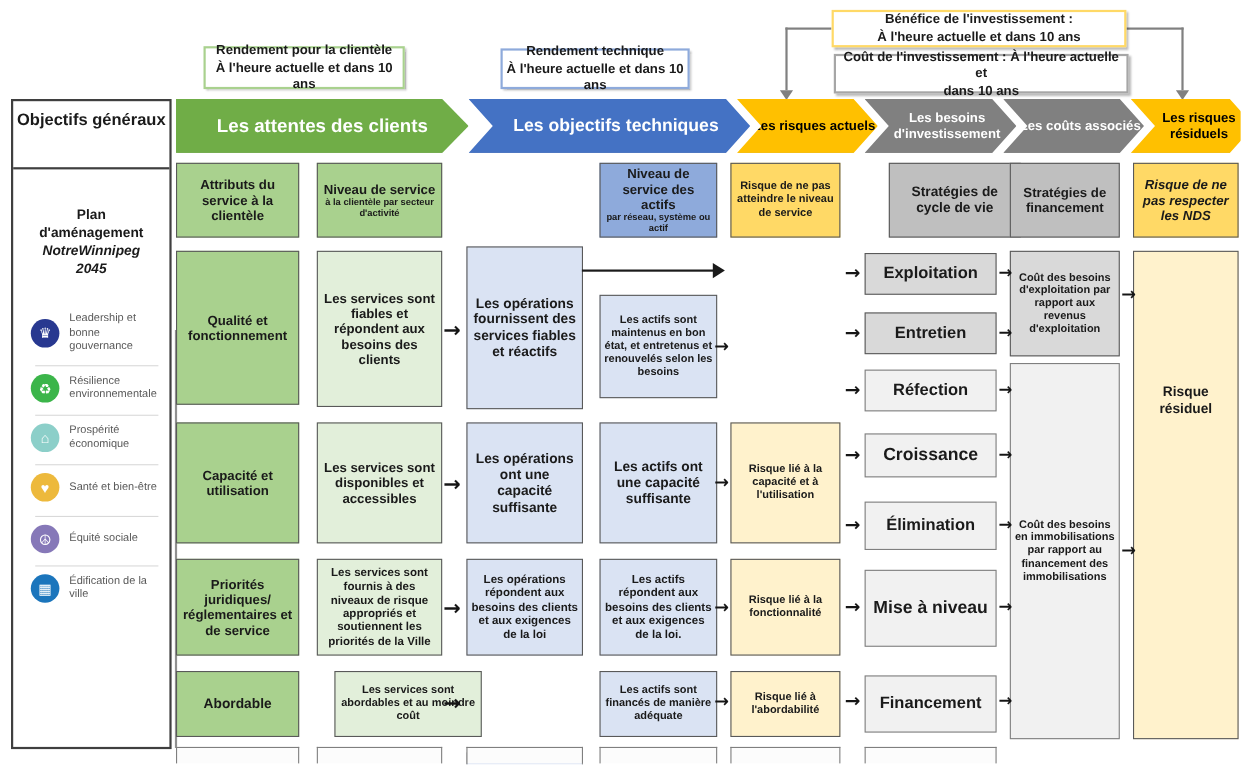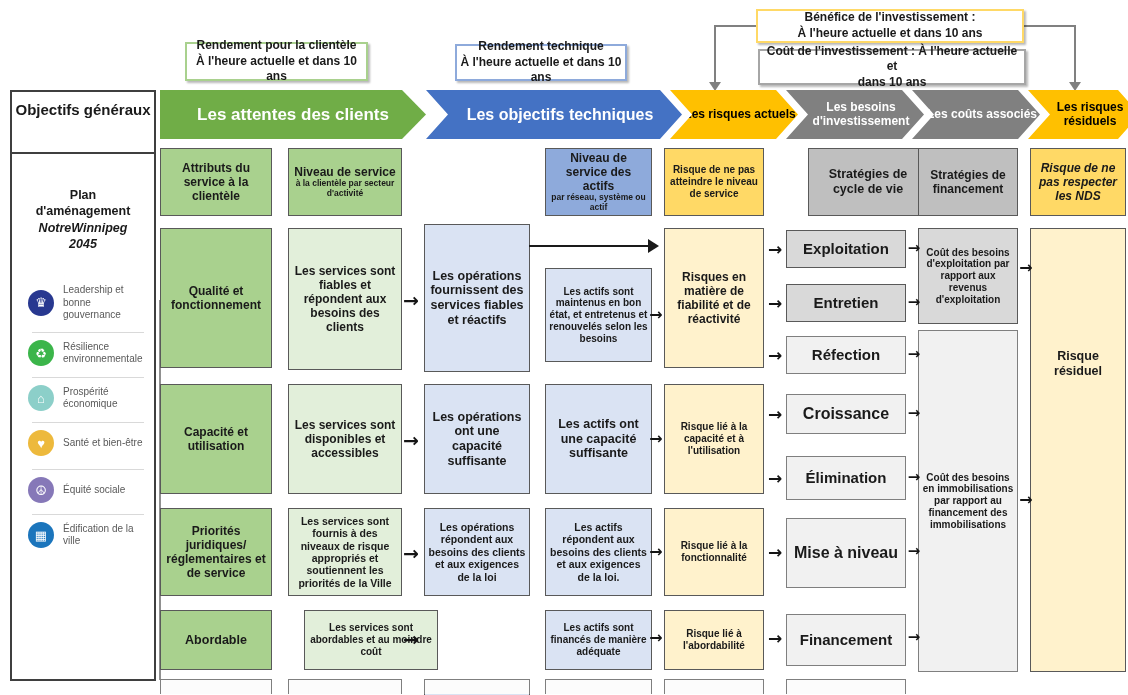--- a/index.html
+++ b/index.html
@@ -161,21 +161,20 @@
   <div class="vline" style="left:159px;top:300px;height:380px;"></div>
 
   <div class="box green fs12" style="left:160px;top:228px;width:112px;height:140px;">Qualité et fonctionnement</div>
   <div class="box lgreen fs12" style="left:288px;top:228px;width:114px;height:142px;">Les services sont fiables et répondent aux besoins des clients</div>
   <div class="arrow" style="left:400px;top:289px;">→</div>
   <div class="box lblue fs13" style="left:424px;top:224px;width:106px;height:148px;">Les opérations fournissent des services fiables et réactifs</div>
   <div class="box lblue fs11" style="left:545px;top:268px;width:107px;height:94px;">Les actifs sont maintenus en bon état, et entretenus et renouvelés selon les besoins</div>
   <div class="blackline" style="left:529px;top:245px;width:120px;"></div>
   <div class="tri-right" style="left:648px;top:239px;"></div>
   <div class="arrow" style="left:645px;top:305px;font-size:16px;">→</div>
-  <div class="box lyellow fs12" style="left:664px;top:228px;width:100px;height:140px;">Risques en matière de fiabilité et de réactivité</div>
   <div class="arrow" style="left:764px;top:239px;font-size:17px;">→</div>
   <div class="arrow" style="left:764px;top:293px;font-size:17px;">→</div>
   <div class="arrow" style="left:764px;top:345px;font-size:17px;">→</div>
   <div class="box mgray fs15" style="left:786px;top:230px;width:120px;height:38px;">Exploitation</div>
   <div class="box mgray fs15" style="left:786px;top:284px;width:120px;height:38px;">Entretien</div>
   <div class="box lgray fs15" style="left:786px;top:336px;width:120px;height:38px;">Réfection</div>
   <div class="arrow" style="left:903px;top:239px;font-size:15px;">→</div>
   <div class="arrow" style="left:903px;top:293px;font-size:15px;">→</div>
   <div class="arrow" style="left:903px;top:345px;font-size:15px;">→</div>
   <div class="box mgray fs11" style="left:918px;top:228px;width:100px;height:96px;">Coût des besoins d'exploitation par rapport aux revenus d'exploitation</div>

